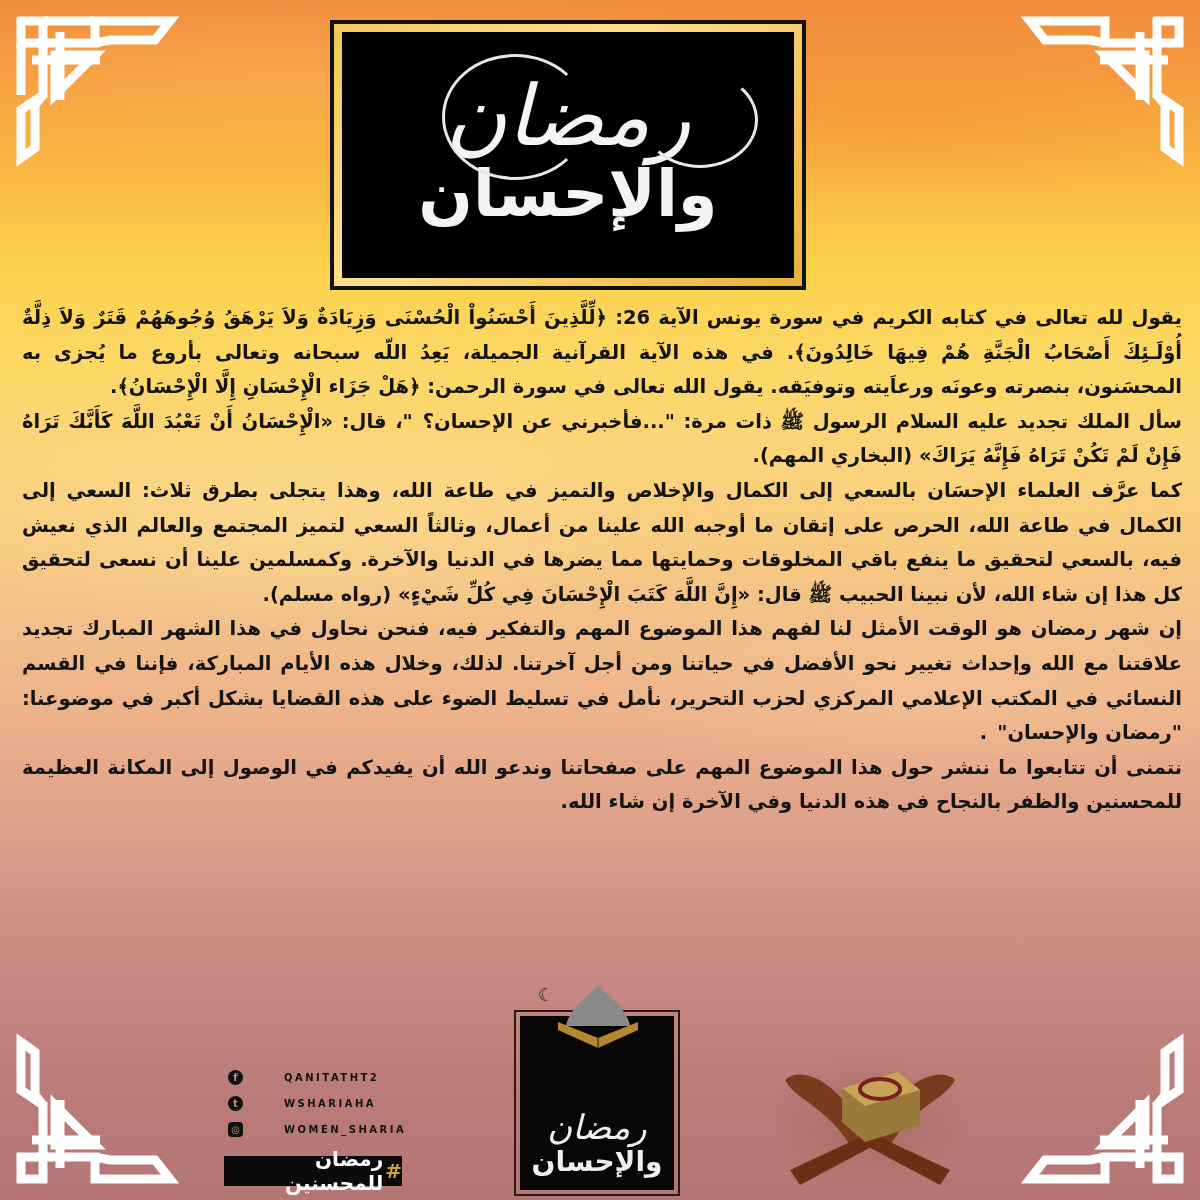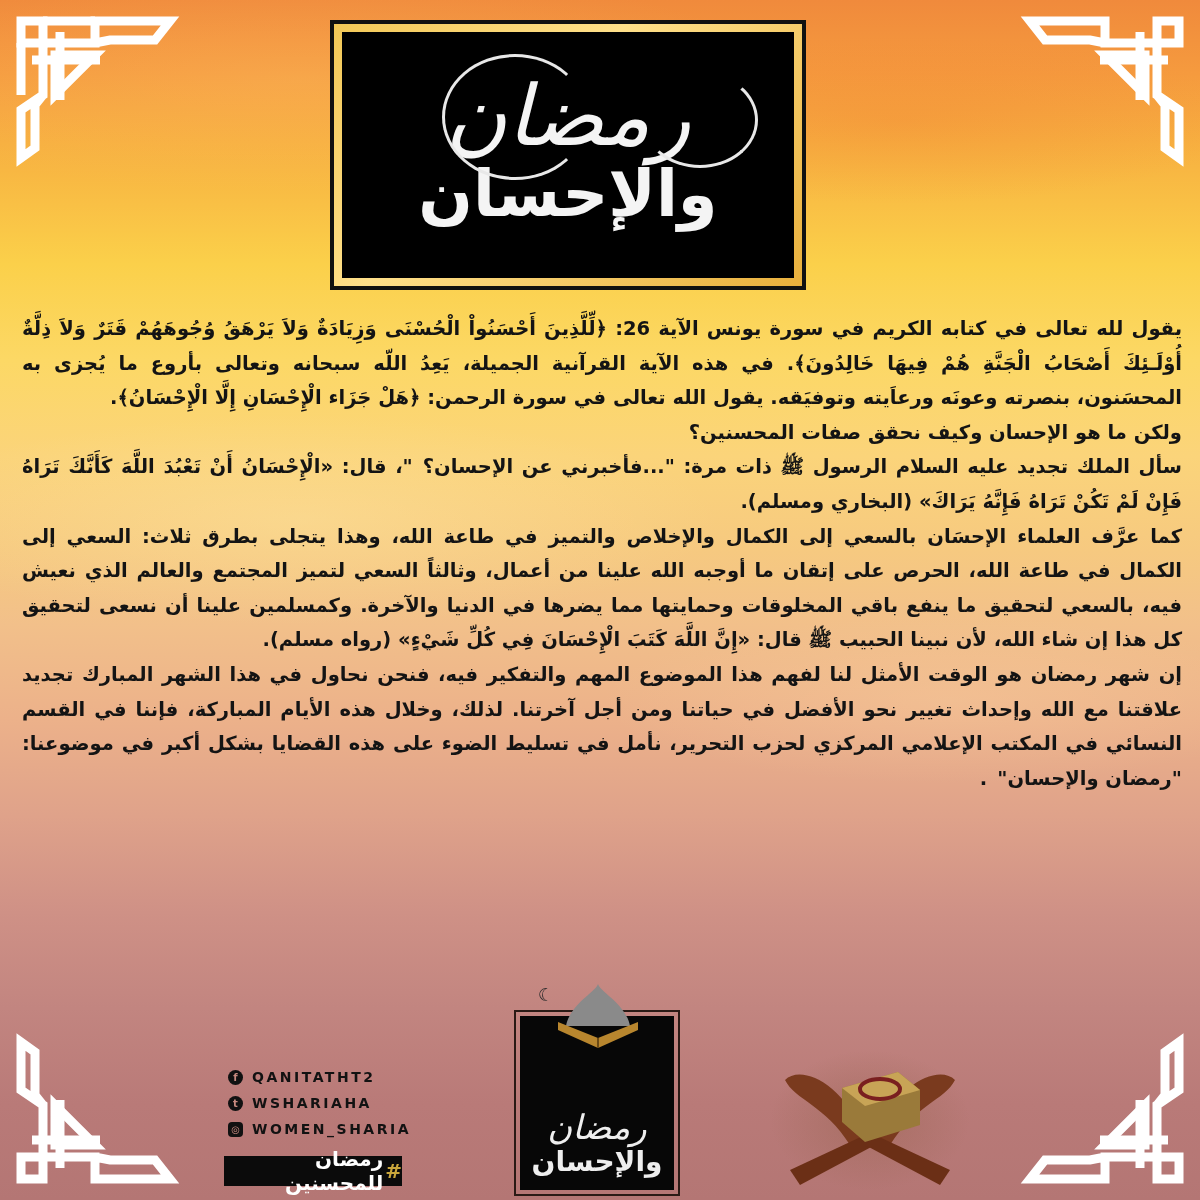--- a/index.html
+++ b/index.html
@@ -29,34 +29,34 @@
   .logo-box { position:absolute; left:330px; top:20px; width:476px; height:270px;
     background:#111; padding:4px; box-sizing:border-box; }
   .logo-gold { width:100%; height:100%; box-sizing:border-box;
     background:linear-gradient(135deg,#f3c857,#ffe08a 40%,#e9b03c 100%); padding:8px; }
   .logo-inner { width:100%; height:100%; background:#000; position:relative;
     display:flex; flex-direction:column; align-items:center; justify-content:center; color:#f4f4f4; }
   .logo-word1 { font-family:"DejaVu Serif", serif; font-size:84px; font-style:italic; line-height:1; margin-top:-10px; letter-spacing:-2px; }
   .logo-word2 { font-family:"DejaVu Sans", sans-serif; font-weight:bold; font-size:64px; line-height:1; margin-top:4px; }
   .logo-swirl { position:absolute; border:3px solid #e8e8e8; border-radius:50%; }
 
-  .article { position:absolute; left:22px; top:312px; width:1160px; direction:rtl; text-align:justify;
+  .article { position:absolute; left:22px; top:301px; width:1160px; direction:rtl; text-align:justify;
     color:#141414; font-family:"DejaVu Sans", sans-serif; font-size:19.5px; line-height:34.6px;
     font-weight:600; }
   .article p { margin:0; }
   .article .quran { font-weight:bold; }
   .article .bold { font-weight:bold;margin-left:10px; }
 
   .social { position:absolute; left:228px; top:1066px; direction:ltr; }
   .social-row { display:flex; align-items:center; height:22px; margin-bottom:4px; }
   .social-icon { width:15px; height:15px; border-radius:50%; background:#111; color:#c88b80;
     display:flex; align-items:center; justify-content:center; font-size:10px; font-weight:bold;
     margin-right:9px; font-family:"DejaVu Sans", sans-serif; }
   .social-icon.ig { border-radius:4px; background:#111; }
-  .social-text { font-family:"DejaVu Sans", sans-serif; font-weight:bold; color:#121212; font-size:14px; letter-spacing:2.5px; }
+  .social-text { font-family:"DejaVu Sans", sans-serif; font-weight:bold; color:#121212; font-size:10px; letter-spacing:2.5px;margin-left:32px; }
   .hashtag { position:absolute; left:224px; top:1156px; width:178px; height:30px; background:#0b0b0b;
     direction:rtl; display:flex; align-items:center; justify-content:center; gap:2px;
     color:#fff; font-weight:bold; font-size:20px; font-family:"DejaVu Sans", sans-serif; }
   .hashtag .hash { color:#c9a63b; }
 
   .badge { position:absolute; left:514px; top:1010px; width:166px; height:186px; }
   .badge-frame { position:absolute; left:0; top:0; right:0; bottom:0; border:2px solid #2a1a15; }
   .badge-inner { position:absolute; left:6px; top:6px; right:6px; bottom:6px; background:#070707;
     color:#eee; display:flex; flex-direction:column; align-items:center; justify-content:flex-end; padding-bottom:14px; box-sizing:border-box; }
   .badge-w1 { font-family:"DejaVu Serif", serif; font-style:italic; font-size:34px; line-height:1; }
@@ -130,30 +130,30 @@
       <div class="logo-word1">رمضان</div>
       <div class="logo-word2">والإحسان</div>
     </div>
   </div>
 </div>
 
 <div class="article">
   <p>
     <span>يقول لله تعالى في كتابه الكريم في سورة يونس الآية 26: </span><span class="quran">﴿لِّلَّذِينَ أَحْسَنُواْ الْحُسْنَى وَزِيَادَةٌ وَلاَ يَرْهَقُ وُجُوهَهُمْ قَتَرٌ وَلاَ ذِلَّةٌ أُوْلَـئِكَ أَصْحَابُ الْجَنَّةِ هُمْ فِيهَا خَالِدُونَ﴾</span><span>. في هذه الآية القرآنية الجميلة، يَعِدُ اللّه سبحانه وتعالى بأروع ما يُجزى به المحسَنون، بنصرته وعونَه ورعاَيته وتوفيَقه. يقول الله تعالى في سورة الرحمن: </span><span class="quran">﴿هَلْ جَزَاء الْإِحْسَانِ إِلَّا الْإِحْسَانُ﴾</span><span>.</span>
   </p>
-  <p>ولكن ما هو الإحسان وكيف نحقق صفات المحسنين؟</p>
-  <p>
-    <span>سأل الملك تجديد عليه السلام الرسول ﷺ ذات مرة: "...</span><span class="bold">فأخبرني عن الإحسان؟</span><span>"، قال: </span><span class="quran">«الْإِحْسَانُ أَنْ تَعْبُدَ اللَّهَ كَأَنَّكَ تَرَاهُ فَإِنْ لَمْ تَكُنْ تَرَاهُ فَإِنَّهُ يَرَاكَ»</span><span> (البخاري ومسلم).</span>
+  <p>
+    <span>سأل الملك تجديد عليه السلام الرسول ﷺ ذات مرة: "...</span><span class="bold">فأخبرني عن الإحسان؟</span><span>"، قال: </span><span class="quran">«الْإِحْسَانُ أَنْ تَعْبُدَ اللَّهَ كَأَنَّكَ تَرَاهُ فَإِنْ لَمْ تَكُنْ تَرَاهُ فَإِنَّهُ يَرَاكَ»</span><span> (البخاري المهم).</span>
   </p>
   <p>
     <span>كما عرَّف العلماء الإحسَان بالسعي إلى الكمال والإخلاص والتميز في طاعة الله، وهذا يتجلى بطرق ثلاث: السعي إلى الكمال في طاعة الله، الحرص على إتقان ما أوجبه الله علينا من أعمال، وثالثاً السعي لتميز المجتمع والعالم الذي نعيش فيه، بالسعي لتحقيق ما ينفع باقي المخلوقات وحمايتها مما يضرها في الدنيا والآخرة. وكمسلمين علينا أن نسعى لتحقيق كل هذا إن شاء الله، لأن نبينا الحبيب ﷺ قال: </span><span class="quran">«إِنَّ اللَّهَ كَتَبَ الْإِحْسَانَ فِي كُلِّ شَيْءٍ»</span><span> (رواه مسلم).</span>
   </p>
   <p>
     <span>إن شهر رمضان هو الوقت الأمثل لنا لفهم هذا الموضوع المهم والتفكير فيه، فنحن نحاول في هذا الشهر المبارك تجديد علاقتنا مع الله وإحداث تغيير نحو الأفضل في حياتنا ومن أجل آخرتنا. لذلك، وخلال هذه الأيام المباركة، فإننا في القسم النسائي في المكتب الإعلامي المركزي لحزب التحرير، نأمل في تسليط الضوء على هذه القضايا بشكل أكبر في موضوعنا: </span><span class="bold">"رمضان والإحسان"</span><span>.</span>
   </p>
+  <p>نتمنى أن تتابعوا ما ننشر حول هذا الموضوع المهم على صفحاتنا وندعو الله أن يفيدكم في الوصول إلى المكانة العظيمة للمحسنين والظفر بالنجاح في هذه الدنيا وفي الآخرة إن شاء الله.</p>
 </div>
 
 <div class="social">
   <div class="social-row">
     <span class="social-icon">f</span>
     <span class="social-text">QANITATHT2</span>
   </div>
   <div class="social-row">
     <span class="social-icon">t</span>
     <span class="social-text">WSHARIAHA</span>

